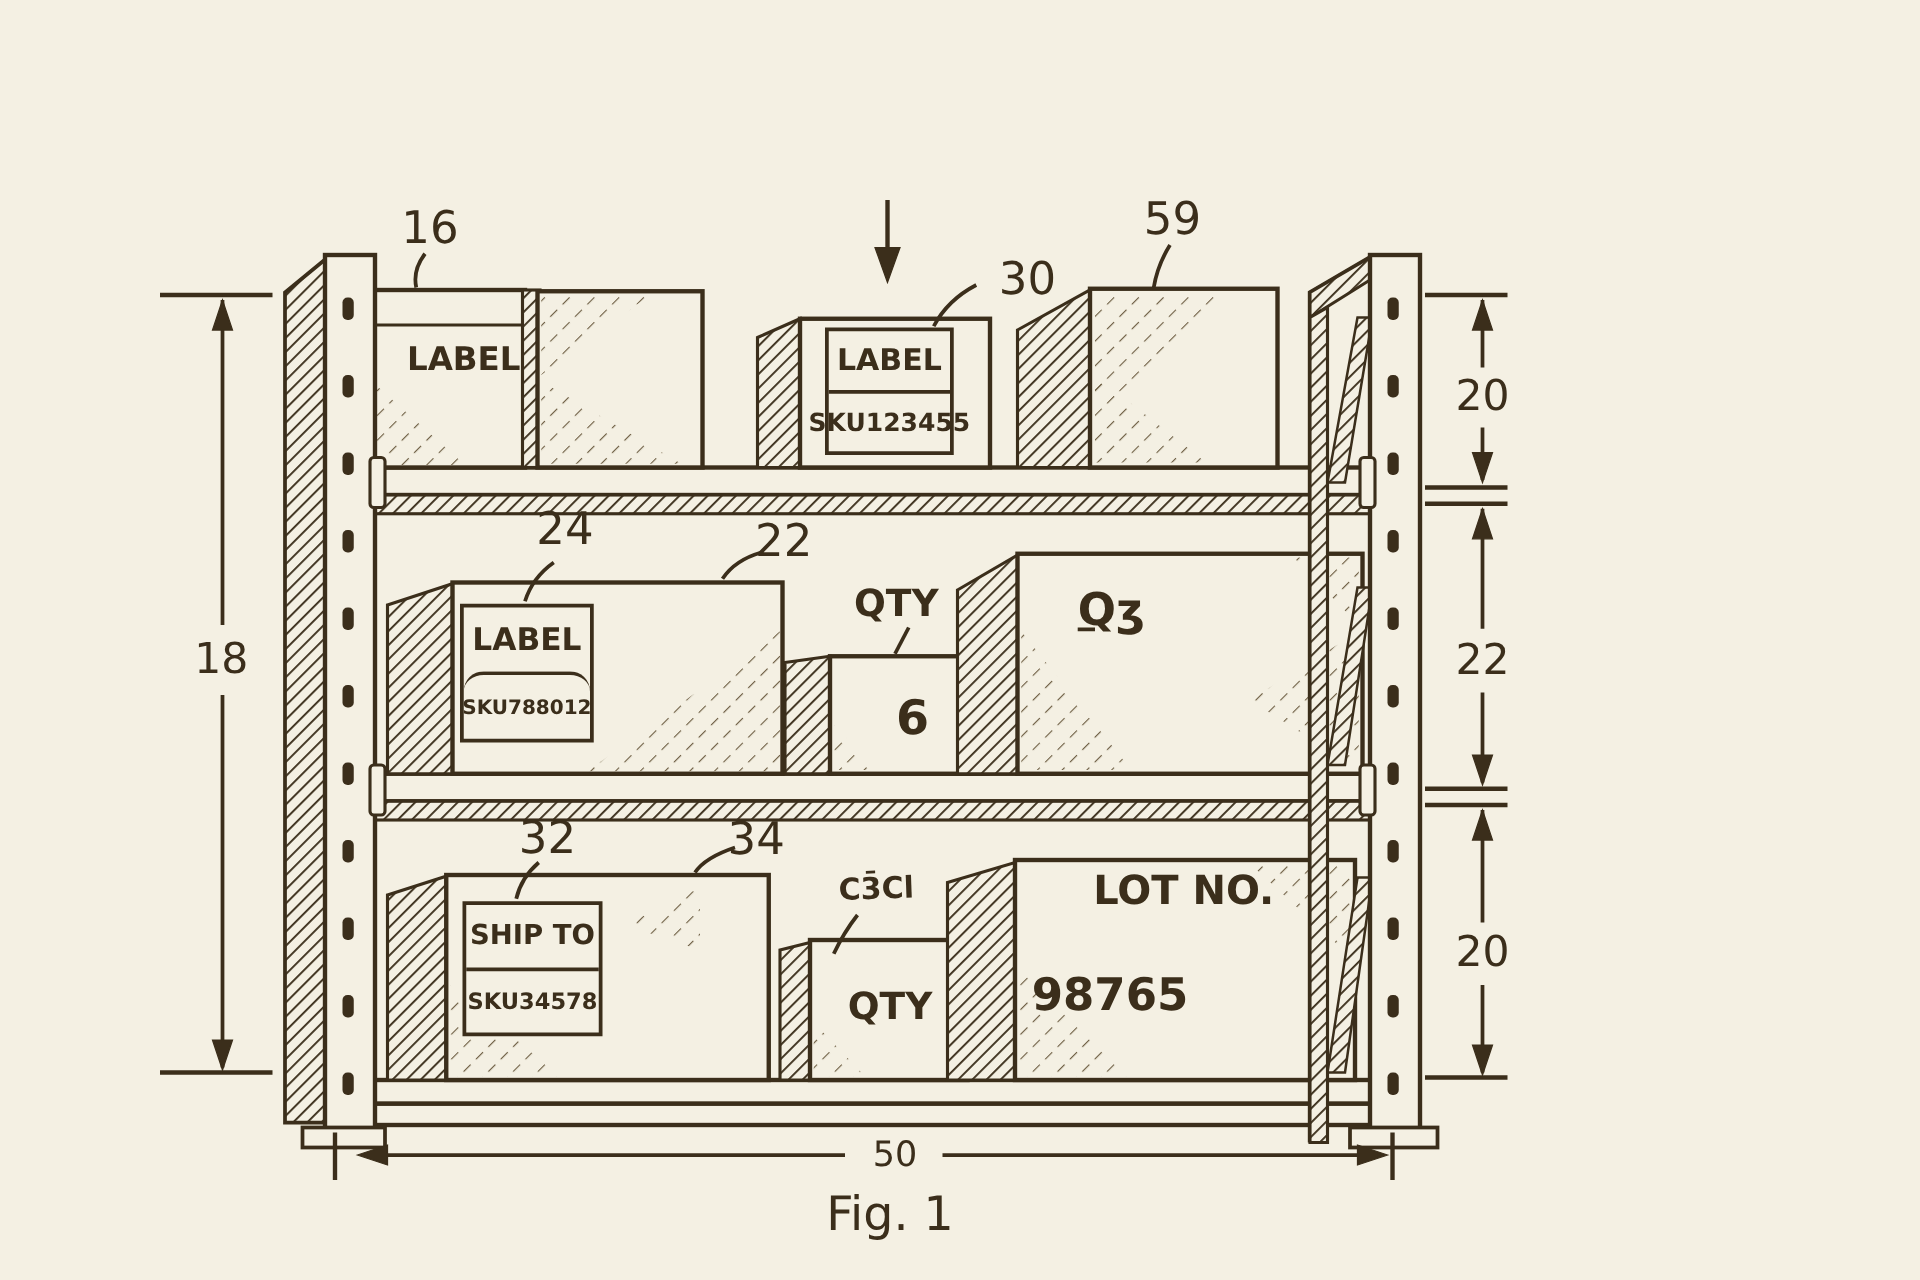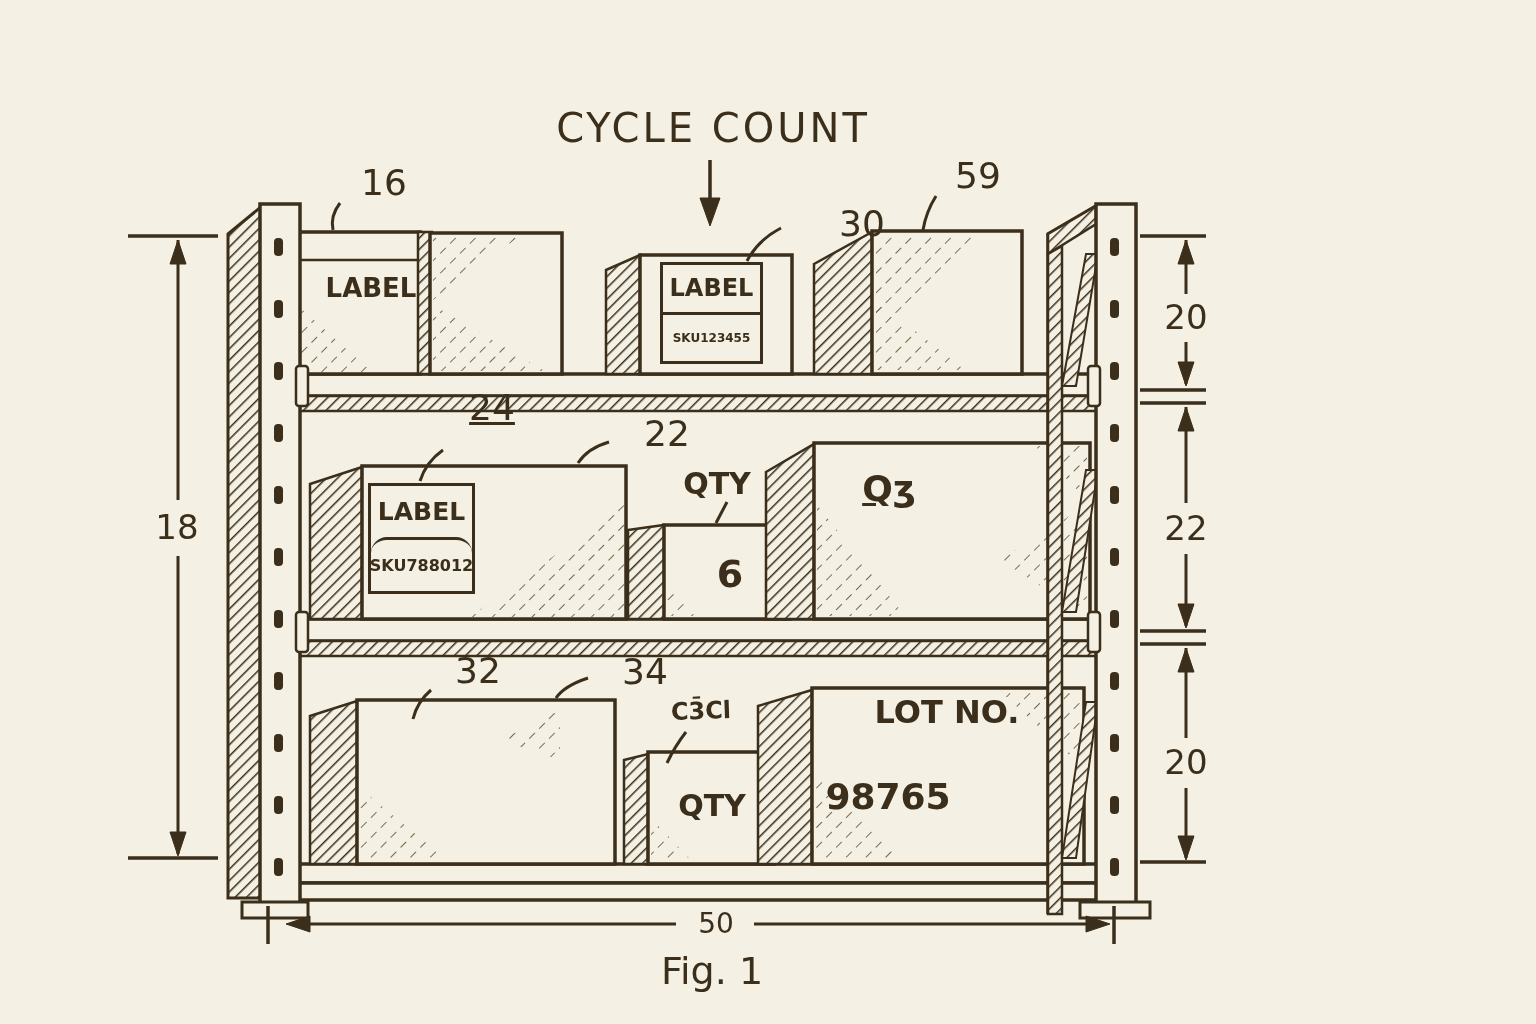--- a/index.html
+++ b/index.html
@@ -12,21 +12,21 @@
     background:var(--paper);overflow:hidden;
     font-family:"DejaVu Sans","Liberation Sans",sans-serif;
     color:var(--ink);
   }
   #art{position:absolute;left:0;top:0;}
   .t{
     position:absolute;transform:translate(-50%,-50%);
     white-space:nowrap;color:var(--ink);line-height:1;
   }
   .title{font-size:40px;letter-spacing:3px;font-weight:400;}
-  .refnum{font-size:36px;margin-left:40px;}
+  .refnum{font-size:36px;}
   .dim{font-size:34px;}
   .caption{font-size:38px;}
   .boxtext{font-weight:700;}
   .labelbox{
     position:absolute;border:3px solid var(--ink);background:var(--paper);
     display:flex;flex-direction:column;
   }
   .labelbox .cell{
     flex:1;display:flex;align-items:center;justify-content:center;
     font-weight:700;
@@ -218,52 +218,55 @@
     <g stroke="#3b2e1b" fill="#3b2e1b">
       <line x1="268" y1="906" x2="268" y2="944" stroke-width="3.5"></line>
       <line x1="1114" y1="906" x2="1114" y2="944" stroke-width="3.5"></line>
       <line x1="292" y1="924" x2="676" y2="924" stroke-width="3"></line>
       <line x1="754" y1="924" x2="1104" y2="924" stroke-width="3"></line>
       <polygon points="286,924 310,916 310,932"></polygon>
       <polygon points="1110,924 1086,916 1086,932"></polygon>
     </g>
   </svg>
 
-  <div class="t title" style="left:713px;top:128px;">CYCLE COUNT</div>
 
   <div class="t refnum" style="left:344px;top:183px;">16</div>
   <div class="t refnum" style="left:822px;top:224px;">30</div>
   <div class="t refnum" style="left:938px;top:176px;">59</div>
-  <div class="t refnum" style="left:452px;top:408px;text-decoration:underline;">24</div>
+  <div class="t refnum" style="left:452px;top:424px;">24</div>
   <div class="t refnum" style="left:627px;top:434px;">22</div>
   <div class="t refnum" style="left:438px;top:671px;">32</div>
   <div class="t refnum" style="left:605px;top:672px;">34</div>
 
   <div class="t dim" style="left:177px;top:527px;">18</div>
   <div class="t dim" style="left:1186px;top:317px;">20</div>
   <div class="t dim" style="left:1186px;top:528px;">22</div>
   <div class="t dim" style="left:1186px;top:762px;">20</div>
   <div class="t dim" style="left:716px;top:924px;font-size:28px;">50</div>
 
   <div class="t boxtext" style="left:371px;top:288px;font-size:26px;">LABEL</div>
 
   <div class="labelbox" style="left:660px;top:262px;width:97px;height:96px;">
     <div class="cell" style="font-size:24px;">LABEL</div>
-    <div class="cell" style="font-size:12px;">SKU123455</div>
+    <div class="cell" style="font-size:20px;">SKU123455</div>
   </div>
 
   <div class="labelbox" style="left:368px;top:483px;width:101px;height:105px;">
     <div class="cell" style="font-size:25px;">LABEL</div>
     <div class="cell" style="font-size:16px;border-radius:16px;">SKU788012</div>
   </div>
 
   <div class="t boxtext" style="left:717px;top:484px;font-size:30px;">QTY</div>
   <div class="t boxtext" style="left:730px;top:574px;font-size:38px;">6</div>
   <div class="t boxtext" style="left:889px;top:489px;font-size:36px;text-decoration:underline;">Qʒ</div>
 
+  <div class="labelbox" style="left:370px;top:721px;width:106px;height:102px;">
+    <div class="cell" style="font-size:22px;">SHIP TO</div>
+    <div class="cell" style="font-size:18px;">SKU34578</div>
+  </div>
 
   <div class="t boxtext scribble" style="left:701px;top:711px;font-size:24px;">C3̄Cl</div>
   <div class="t boxtext" style="left:712px;top:806px;font-size:30px;">QTY</div>
 
   <div class="t boxtext" style="left:947px;top:712px;font-size:32px;">LOT NO.</div>
   <div class="t boxtext" style="left:888px;top:797px;font-size:36px;">98765</div>
 
   <div class="t caption" style="left:712px;top:971px;">Fig. 1</div>
 </div>
 

